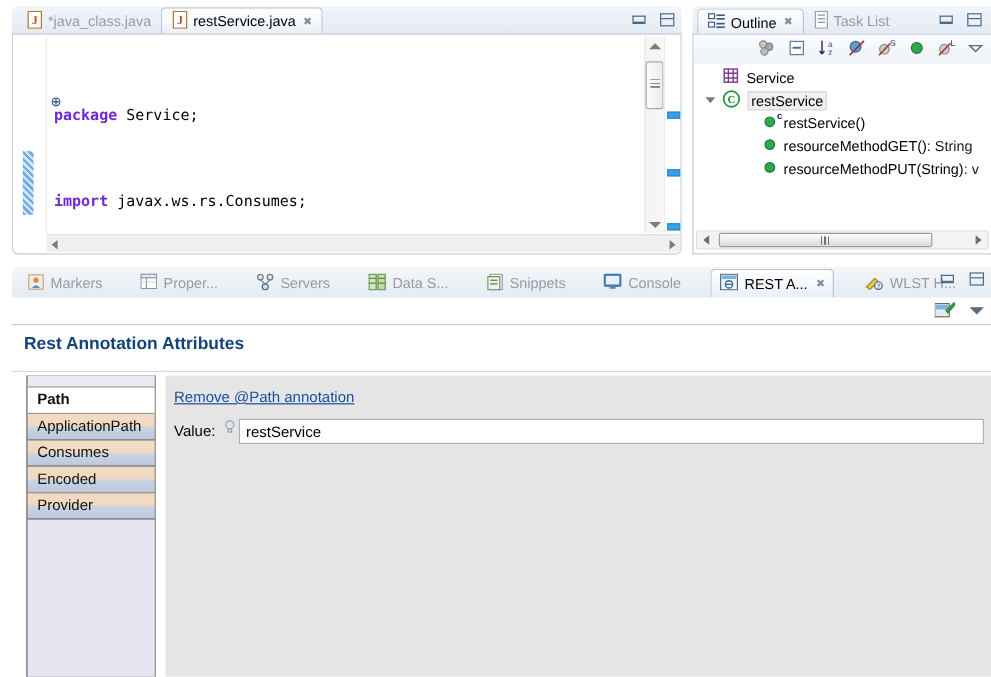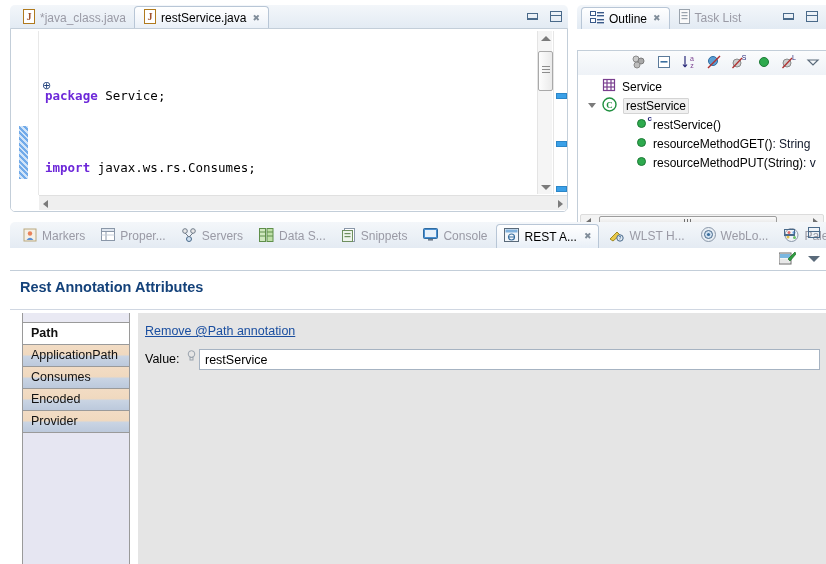--- a/index.html
+++ b/index.html
@@ -115,21 +115,20 @@
   #outlineTabs {
     position:absolute; left:0; top:0; width:249px; height:24px;
     background: linear-gradient(to bottom,#f3f6fa,#e2eaf3);
     border-top-left-radius:5px;
   }
   #outlineTabs .tabs{display:flex;align-items:flex-end;height:24px;padding-left:4px;}
   #outlineBody {
     position:absolute; left:0; top:23px; width:249px; height:184px;
     background:#fff; border:1px solid #c3ced9; border-right:none;
     overflow:hidden;
-    margin-top:22px;
   }
   #outlineToolbar{
     position:absolute; left:0; top:0; right:0; height:24px;
     background: linear-gradient(to bottom,#fbfcfd,#eef2f7);
     display:flex; align-items:center; justify-content:flex-end; gap:9px; padding-right:6px;
   }
   #outlineTree{ position:absolute; left:0; top:26px; right:0; bottom:26px; }
   .otrow{ display:flex; align-items:center; height:19px; font-size:12px; }
   .twisty{width:12px;height:19px;display:flex;align-items:center;justify-content:center;}
   .twisty b{display:block;width:0;height:0;border-top:4px solid transparent;border-bottom:4px solid transparent;border-left:5px solid #7b7b7b;}
@@ -149,21 +148,21 @@
   #ohthumb:after{content:"";position:absolute;left:50%;margin-left:-4px;top:2px;width:8px;height:7px;
     background: repeating-linear-gradient(to right,#6f6f6f 0 1px,transparent 1px 3px);}
 
   
   #bottomPart{ position:absolute; left:10px; top:222px; width:816px; height:342px; }
   #bottomTabs{
     position:absolute; left:0; top:0; right:0; height:26px;
     background: linear-gradient(to bottom,#f4f7fa,#e4ebf3);
     border-top-left-radius:5px;
   }
-  #bottomTabs .tabs{ display:flex; align-items:flex-end; height:26px; padding-left:6px; gap:2px;}
+  #bottomTabs .tabs{ display:flex; align-items:flex-end; height:26px; padding-left:6px; gap:18px;}
   #bottomTabs .tab{ height:24px; gap:5px; padding:0 7px;}
   #bottomWinBtns{ position:absolute; right:6px; top:5px; display:flex; gap:13px; align-items:center;}
   #bottomToolRow{ position:absolute; right:6px; top:26px; height:21px; display:flex; align-items:center; gap:12px;}
   .tri-dn{width:0;height:0;border-left:6px solid transparent;border-right:6px solid transparent;border-top:6px solid #5a6a7a;}
 
   #restPanel{
     position:absolute; left:0; top:48px; right:0; bottom:0;
     background:#fff; border-top:1px solid #c3ced9;
   }
   #restTitle{

